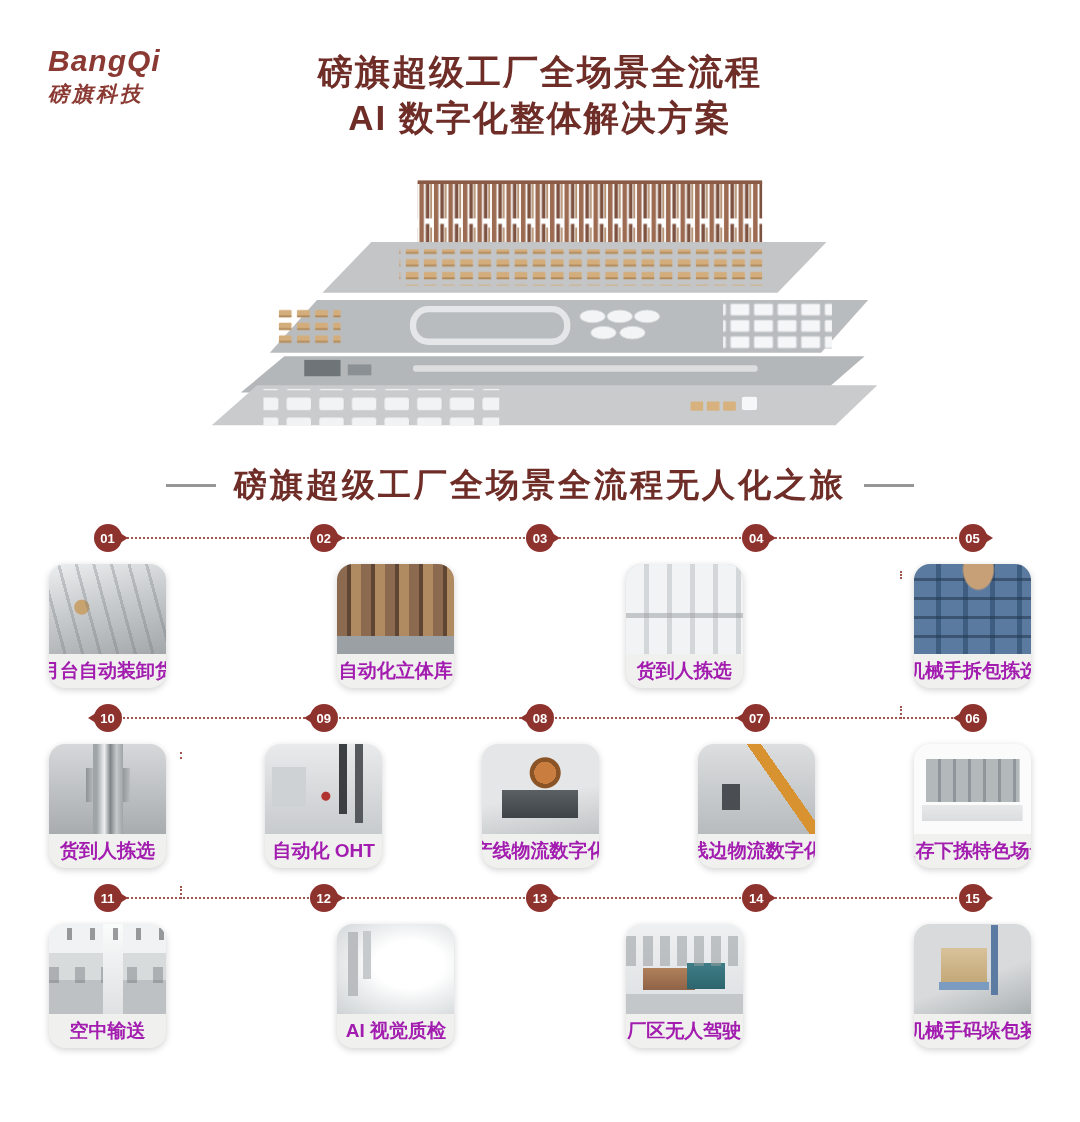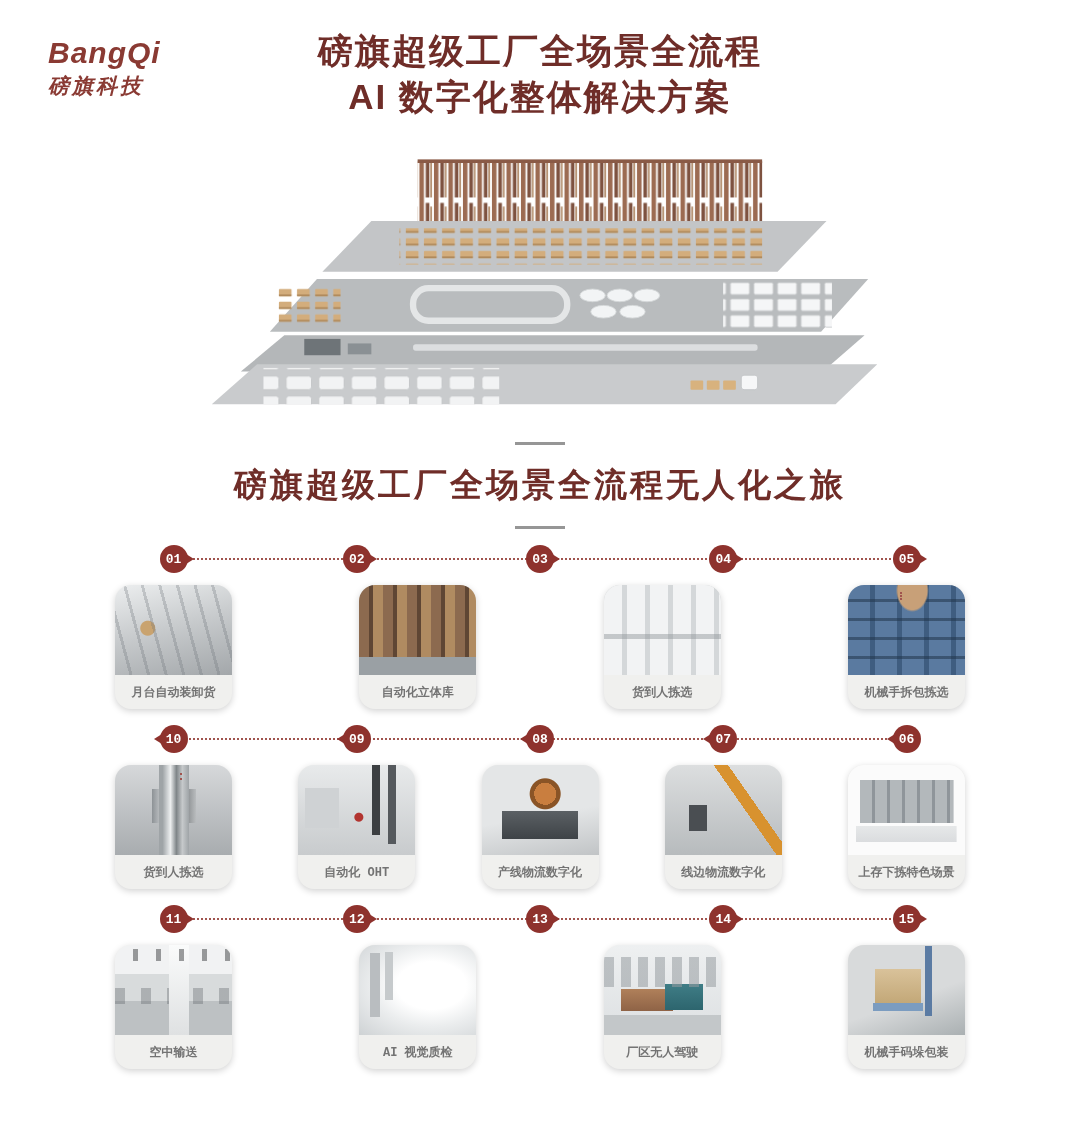--- a/index.html
+++ b/index.html
@@ -1,51 +1,51 @@
 <!DOCTYPE html>
 <html><head>
 <meta charset="utf-8">
 <style>
   * { margin:0; padding:0; box-sizing:border-box; }
   html,body { background:#ffffff; }
   body { font-family:"Liberation Sans","DejaVu Sans",sans-serif; }
   .page { position:relative; width:1080px; height:1122px; margin:0 auto; background:#fff; overflow:hidden; }
 
   
-  .logo { position:absolute; left:48px; top:36px; color:#8a3a33; }
+  .logo { position:absolute; left:48px; top:44px; color:#8a3a33; }
   .logo-text { font-size:30px; font-weight:800; font-style:italic; letter-spacing:1px; }
   .logo-sub { font-size:21px; font-weight:800; letter-spacing:3px; margin-top:2px; font-style:italic; }
-  .main-title { padding-top:28px; text-align:center; color:#6f2d28; font-size:35px; font-weight:800; letter-spacing:2px; line-height:1.32; }
+  .main-title { padding-top:28px; text-align:center; color:#6f2d28; font-size:35px; font-weight:800; letter-spacing:2px; line-height:1.32;margin-top:21px; }
 
   
   .factory-wrap { width:780px; height:272px; margin:14px auto 0; }
 
   
   .industries { display:flex; align-items:center; gap:12px; margin:16px 114px 0 110px; }
   .industries-label { flex:none; font-size:23px; font-weight:800; color:#141414; letter-spacing:3px; }
   .tag { flex:1; height:27px; background:#7d3a35; color:#fff; font-size:15px; font-weight:700; display:flex; align-items:center; justify-content:center; letter-spacing:1px; white-space:nowrap; }
 
   
-  .section-title { margin-top:36px; display:flex; align-items:center; justify-content:center; gap:18px;flex-direction:column; }
+  .section-title { margin-top:36px; display:flex; align-items:center; justify-content:center; gap:18px; }
   .section-title .line { width:50px; height:3px; background:#969696; }
   .section-title .txt { font-size:33px; font-weight:800; color:#6f2d28; letter-spacing:3px; }
 
   
-  .journey { position:relative; padding:0 115px;font-family:Liberation Mono, monospace; }
+  .journey { position:relative; padding:0 49px; }
   .badge-row { position:relative; height:30px; margin-top:16px; display:flex; justify-content:space-between; }
   .badge-row::before { content:''; position:absolute; left:58px; right:58px; top:13px; border-top:2px dotted #a0544e; }
   .badge-slot { width:117px; display:flex; justify-content:center; }
   .badge { position:relative; z-index:2; width:28px; height:28px; border-radius:50%; background:#8e322d; color:#fff; font-size:13px; font-weight:700; display:flex; align-items:center; justify-content:center; }
   .dir-right .badge::after { content:''; position:absolute; right:-6px; top:50%; transform:translateY(-50%); border-left:8px solid #8e322d; border-top:5px solid transparent; border-bottom:5px solid transparent; }
   .dir-left .badge::after { content:''; position:absolute; left:-6px; top:50%; transform:translateY(-50%); border-right:8px solid #8e322d; border-top:5px solid transparent; border-bottom:5px solid transparent; }
 
   .card-row { display:flex; justify-content:space-between; margin-top:10px; }
   .card { width:117px; height:124px; border-radius:16px; overflow:hidden; background:#f0f0ee; box-shadow:0 2px 7px rgba(0,0,0,.18); }
   .thumb { height:90px; }
-  .card-label { height:34px; display:flex; align-items:center; justify-content:center; font-size:12px; font-weight:700; color:#737373; white-space:nowrap; }
+  .card-label { height:34px; display:flex; align-items:center; justify-content:center; font-size:19px; font-weight:700; color:#a21caf; white-space:nowrap; }
 
   .vseg { position:absolute; width:0; border-left:2px dotted #a0544e; }
   .vseg.a { left:900px; top:47px; height:8px; }
   .vseg.b { left:900px; top:182px; height:13px; }
   .vseg.c { left:180px; top:228px; height:7px; }
   .vseg.d { left:180px; top:362px; height:13px; }
 
   
   .t01 { background:
       repeating-linear-gradient(75deg, transparent 0 14px, rgba(110,116,122,.30) 14px 17px),

